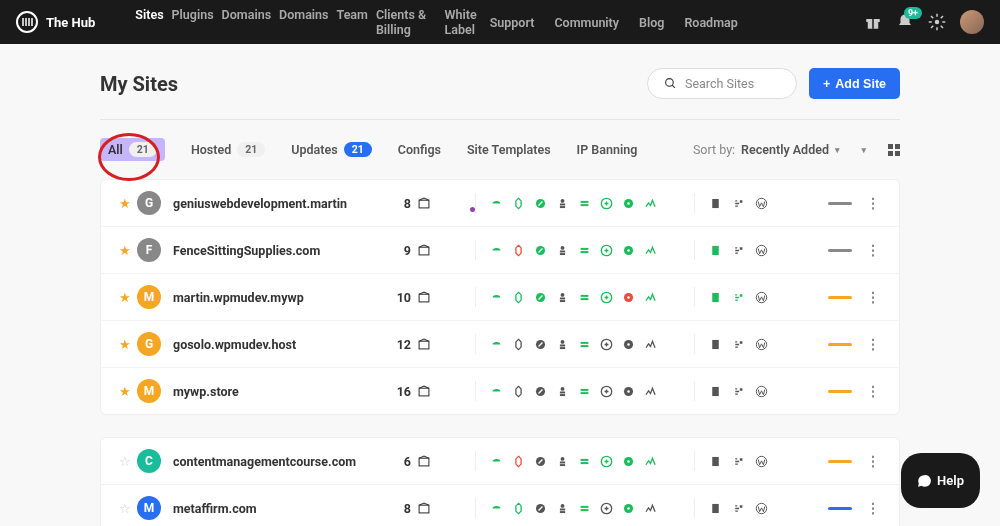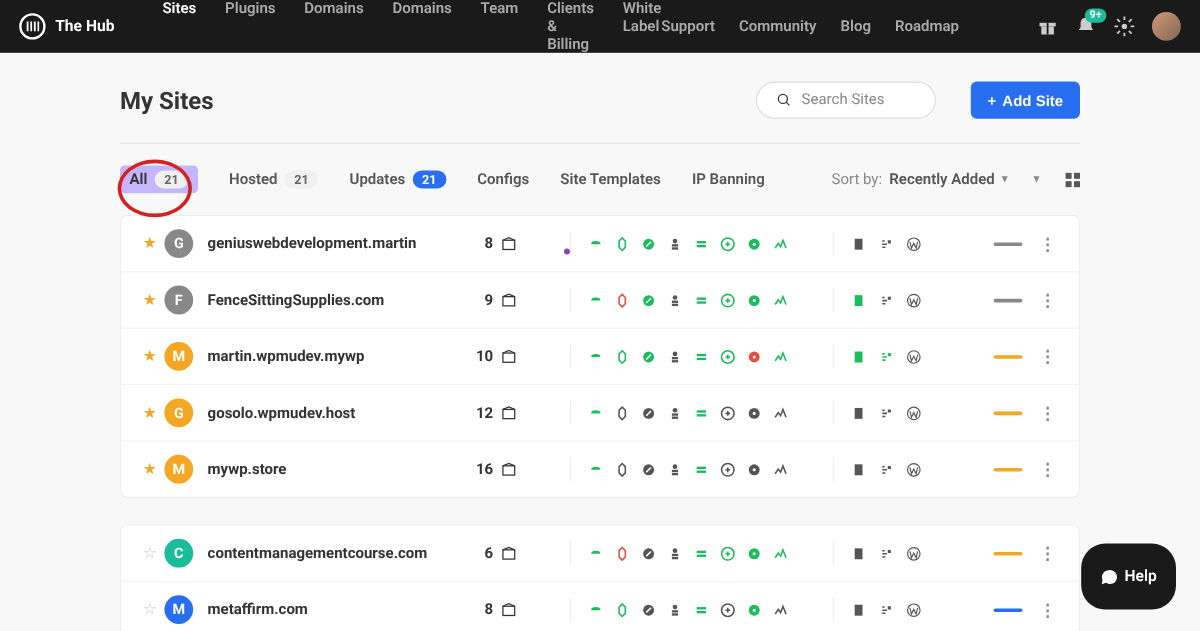--- a/index.html
+++ b/index.html
@@ -3,34 +3,34 @@
 <meta charset="utf-8">
 <style>
 * { box-sizing: border-box; margin: 0; padding: 0; }
 body { font-family: -apple-system, BlinkMacSystemFont, "Segoe UI", Roboto, sans-serif; background: #f8f8f8; width: 1000px; height: 526px; overflow: hidden; position: relative; }
 
 
 .header { background: #1a1a1a; height: 44px; display: flex; align-items: center; padding: 0 16px; color: #fff; font-size: 13px; }
 .logo { display: flex; align-items: center; gap: 8px; font-weight: 700; margin-right: 40px; }
 .logo-icon { width: 22px; height: 22px; border: 2px solid #fff; border-radius: 50%; display: flex; align-items: center; justify-content: center; }
 .logo-icon svg { width: 12px; height: 12px; }
-.nav { display: flex; gap: 24px; flex: 1; }
+.nav { display: flex; gap: 8px; flex: 1; }
 .nav a { color: #aaa; text-decoration: none; font-weight: 600; font-size: 12.5px; }
 .nav a.active { color: #fff; }
 .nav-right { display: flex; gap: 20px; align-items: center; }
 .header-icons { display: flex; gap: 14px; align-items: center; margin-left: 20px; }
 .icon-btn { width: 18px; height: 18px; fill: #ccc; cursor: pointer; position: relative; }
 .badge-9 { position: absolute; top: -6px; right: -8px; background: #1abc9c; color: #fff; font-size: 9px; font-weight: 700; border-radius: 7px; padding: 1px 4px; }
 .avatar { width: 24px; height: 24px; border-radius: 50%; background: linear-gradient(135deg,#c97,#865); }
 
 
 .page { padding: 24px 100px 0; }
 .page-head { display: flex; justify-content: space-between; align-items: center; padding-bottom: 20px; border-bottom: 1px solid #e5e5e5; }
 .page-title { font-size: 20px; font-weight: 700; color: #333; }
-.head-actions { display: flex; gap: 29px; }
+.head-actions { display: flex; gap: 12px; }
 .search { background: #fff; border: 1px solid #ddd; border-radius: 18px; padding: 7px 16px; display: flex; align-items: center; gap: 8px; width: 150px; font-size: 12.5px; color: #888; }
 .search svg { width: 13px; height: 13px; }
 .add-site { background: #286ef1; color: #fff; border: none; border-radius: 5px; padding: 8px 14px; font-size: 12.5px; font-weight: 600; display: flex; align-items: center; gap: 5px; cursor: pointer; }
 
 
 .tabs-row { display: flex; align-items: center; padding: 18px 0 12px; gap: 26px; font-size: 12.5px; }
 .tab { color: #555; font-weight: 600; display: flex; gap: 6px; align-items: center; cursor: pointer; }
 .tab.active .tab-label { color: #333; }
 .pill { background: #f0f0f0; border-radius: 9px; padding: 1px 8px; font-size: 10.5px; color: #666; font-weight: 700; }
 .pill.blue { background: #286ef1; color: #fff; }

